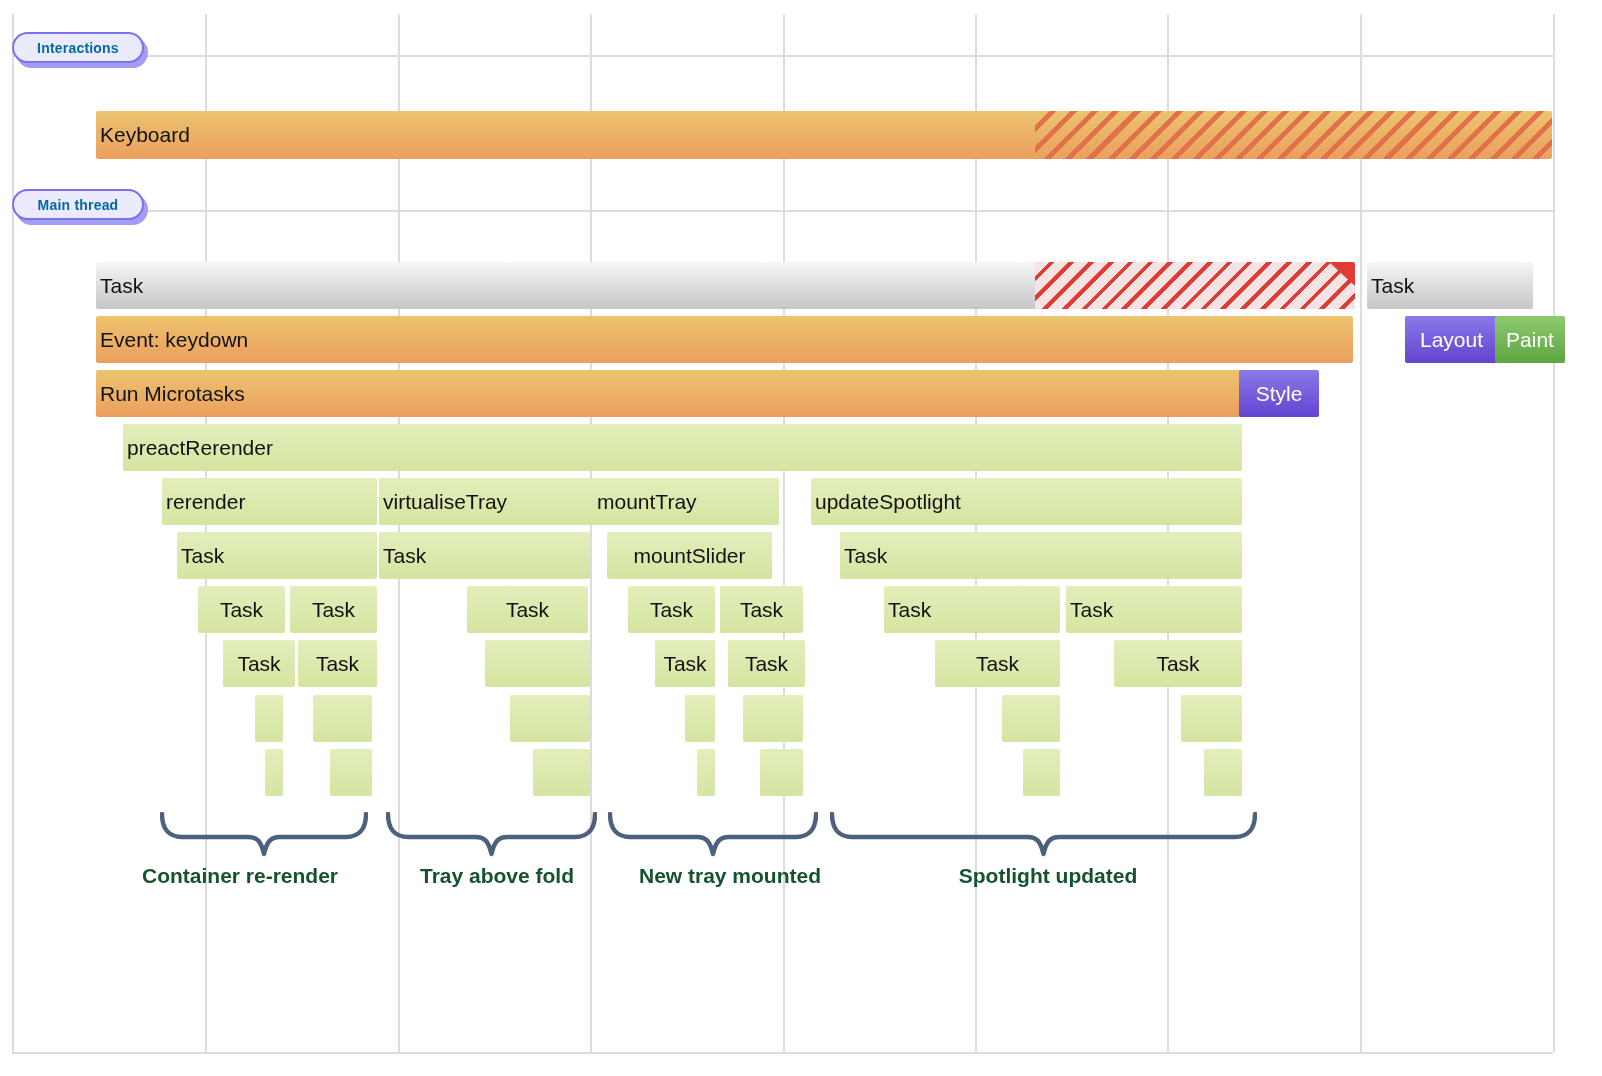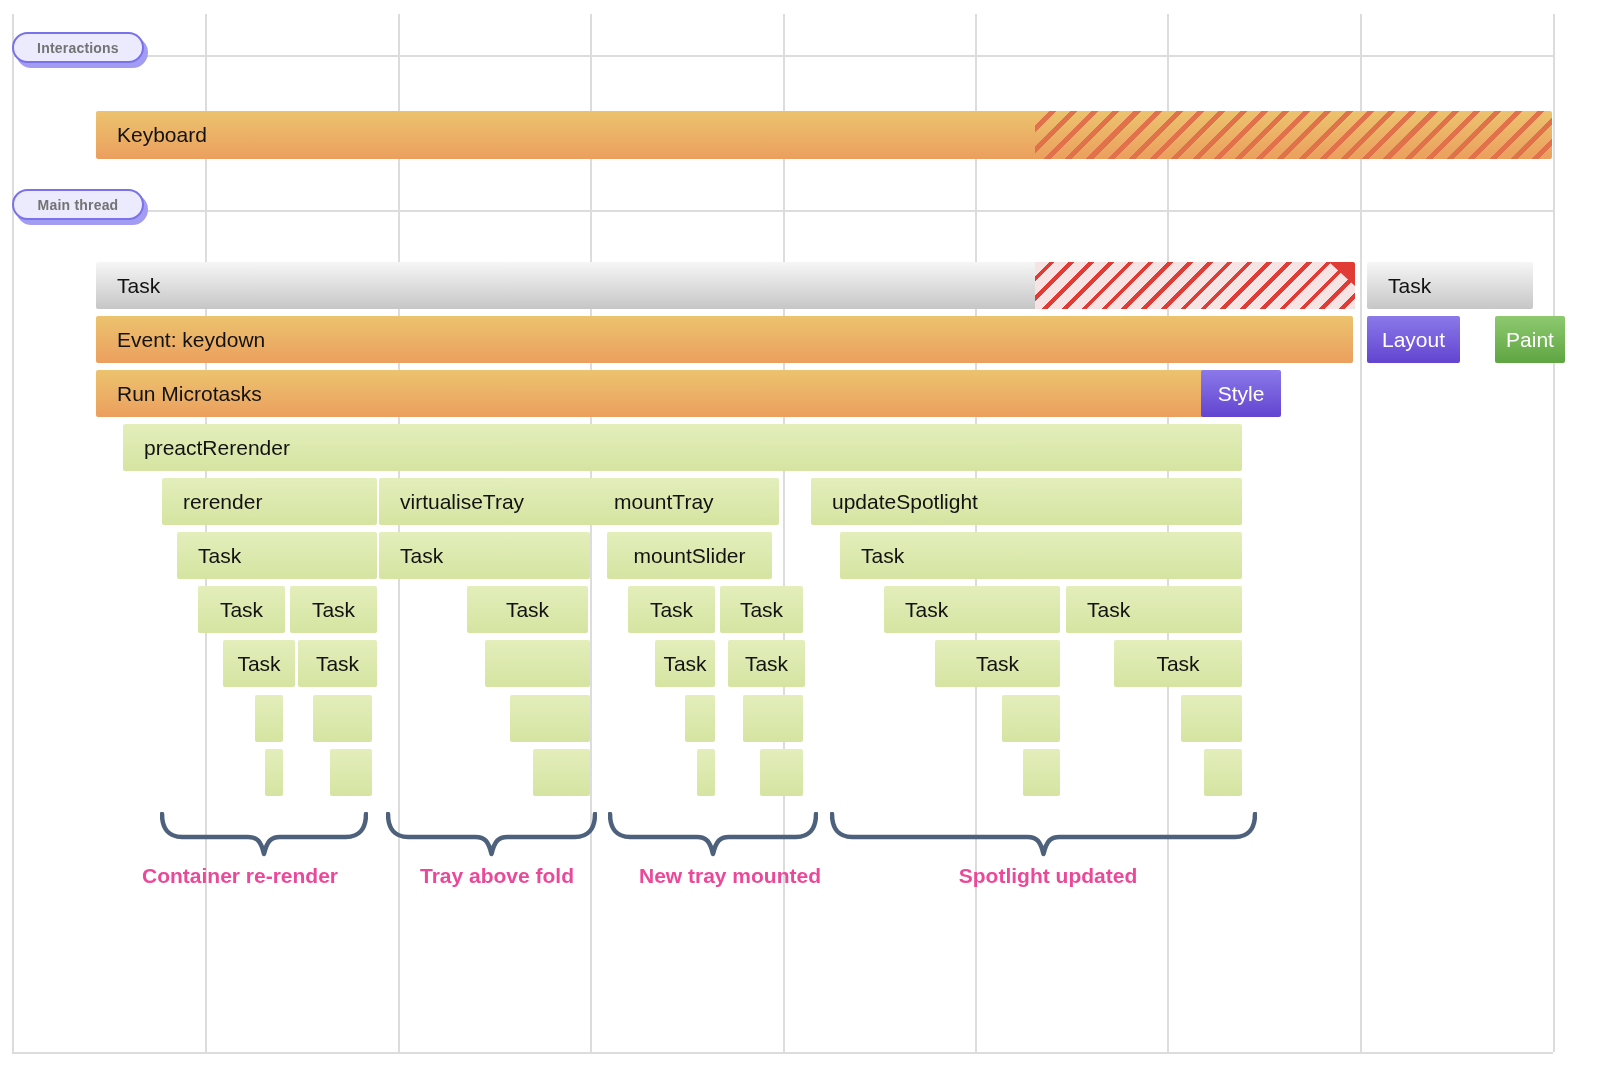--- a/index.html
+++ b/index.html
@@ -9,49 +9,49 @@
 
   
   .vline{position:absolute;width:2px;background:#dcdcdc;}
   .hline{position:absolute;height:2px;background:#dcdcdc;}
 
   
   .pill{position:absolute;left:12px;width:132px;height:31px;border-radius:17px;
         background:#eceafd;border:2.5px solid #7a72e9;box-sizing:border-box;
         display:flex;align-items:center;justify-content:center;
         box-shadow:4px 5px 0 #a29cf3;cursor:pointer;}
-  .pill span{color:#737373;font-size:14px;font-weight:bold;letter-spacing:.2px;}
+  .pill span{color:#0369a1;font-size:14px;font-weight:bold;letter-spacing:.2px;}
 
   
   .bar{position:absolute;height:47px;border-radius:2px;display:flex;align-items:center;
        font-size:21px;color:#121212;overflow:hidden;}
-  .bar .lbl{position:relative;padding-left:21px;white-space:nowrap;z-index:2;}
+  .bar .lbl{position:relative;padding-left:4px;white-space:nowrap;z-index:2;}
   .bar.center .lbl{padding:0;width:100%;text-align:center;}
   .bar.orange{background:linear-gradient(#ecc36e,#eb9f5e);}
   .bar.gray{background:linear-gradient(#f6f6f6,#c6c6c6);}
   .bar.flame{background:linear-gradient(#e3eebb,#d5e4a1);}
-  .bar.purple{background:linear-gradient(#8b79e9,#6244d0);}
+  .bar.purple{background:linear-gradient(#8b79e9,#6244d0);margin-left:38px;}
   .bar.green{background:linear-gradient(#8ec970,#5fa542);}
   .bar.purple .lbl,.bar.green .lbl{color:#ffffff;}
 
   
   .hatch{position:absolute;top:0;bottom:0;right:0;z-index:1;
          border-radius:0 2px 2px 0;}
   .hatch.orange-stripes{background-image:repeating-linear-gradient(135deg,
          rgba(0,0,0,0) 0 10px,#e1714b 10px 15px);}
   .hatch.red-stripes{background-color:#f5e4e3;
          background-image:repeating-linear-gradient(135deg,
          rgba(0,0,0,0) 0 10px,#e13b35 10px 14px);}
   .corner{position:absolute;top:0;right:0;width:26px;height:24px;background:#e13b35;
           clip-path:polygon(0 0,100% 0,100% 100%);}
 
   
   .brace{position:absolute;}
   .annot-label{position:absolute;transform:translateX(-50%);white-space:nowrap;
-               font-size:21px;font-weight:bold;color:#ec4899;}
+               font-size:21px;font-weight:bold;color:#14532d;}
 </style>
 </head>
 <body>
 
 <div id="stage">
   <div id="grid-layer">
       <div class="vline" style="left: 12px; top: 14px; height: 1038px;"></div>
       <div class="vline" style="left: 205px; top: 14px; height: 1038px;"></div>
       <div class="vline" style="left: 398px; top: 14px; height: 1038px;"></div>
       <div class="vline" style="left: 590px; top: 14px; height: 1038px;"></div>

